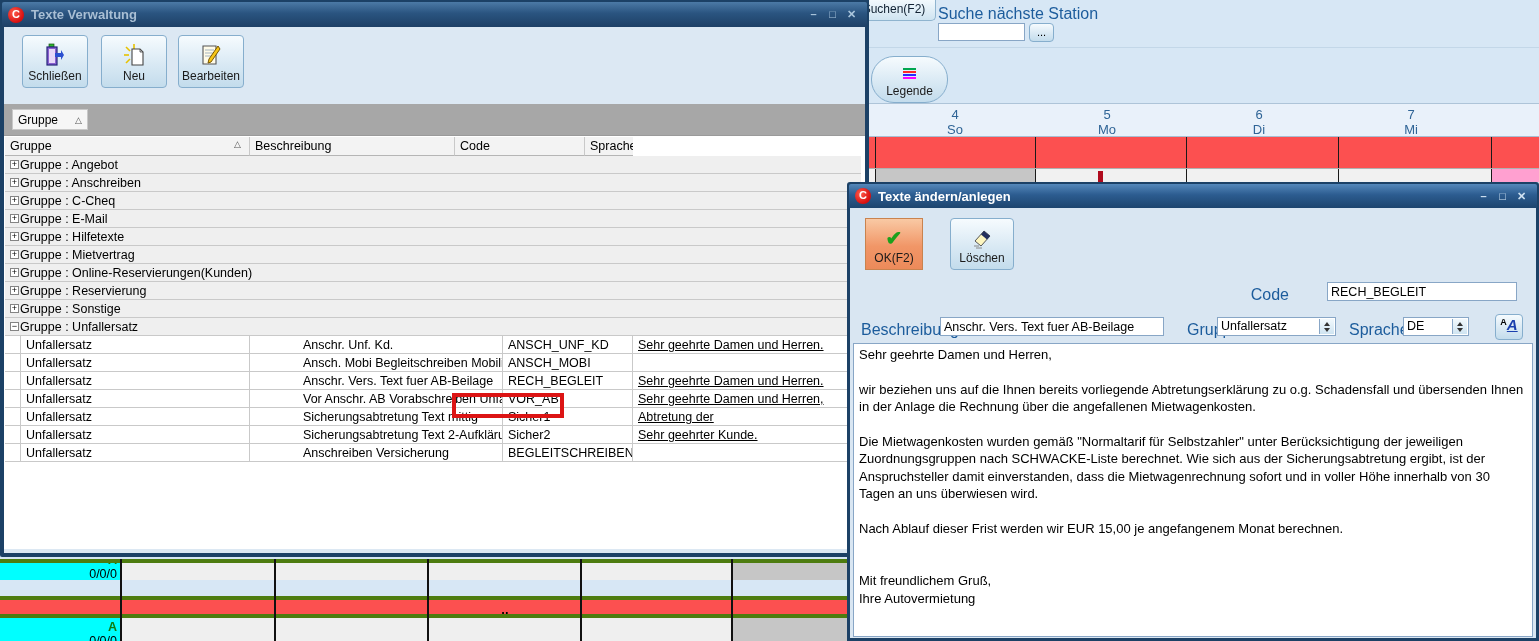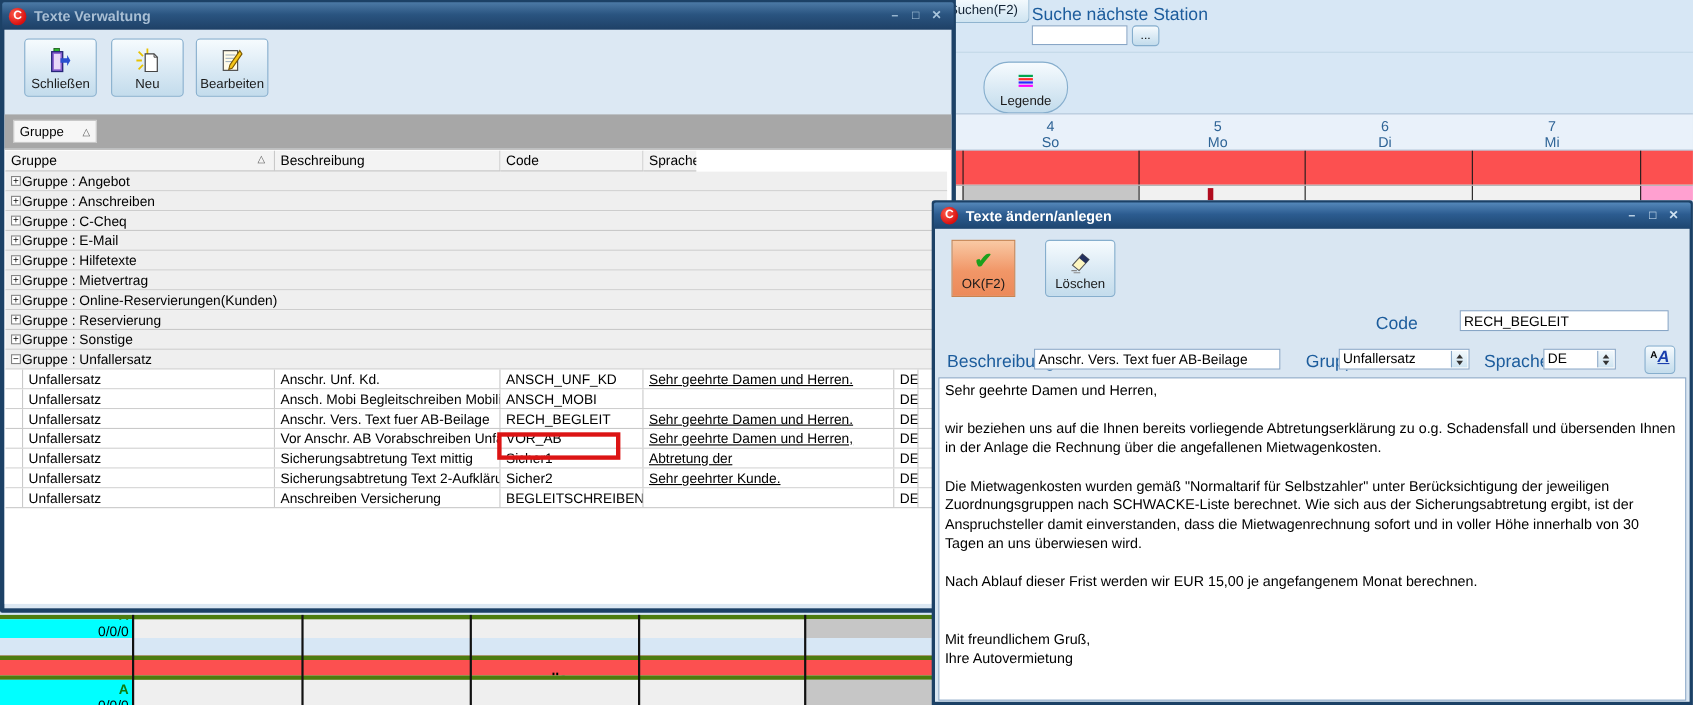--- a/index.html
+++ b/index.html
@@ -22,21 +22,21 @@
   .stepper { position:absolute; right:1px; top:1px; bottom:1px; width:15px; border-left:1px solid #88a6c6; background:linear-gradient(#f2f9fd,#cfe4f1); display:flex; flex-direction:column; align-items:center; justify-content:center; gap:2px; }
   .tri-up { width:0; height:0; border-left:3px solid transparent; border-right:3px solid transparent; border-bottom:4px solid #333; }
   .tri-dn { width:0; height:0; border-left:3px solid transparent; border-right:3px solid transparent; border-top:4px solid #333; }
 
   
   #tab-suchen { left:852px; top:0; width:84px; height:21px; font-size:12px; text-align:center; line-height:19px; color:#123; background:linear-gradient(#f2f9fd,#cfe4f1); border:1px solid #8fb4cf; border-top:none; border-radius:0 0 5px 5px; z-index:1; }
   #lbl-suche { left:938px; top:5px; z-index:1; }
   #inp-suche { left:938px; top:23px; width:87px; height:18px; z-index:1; }
   #btn-dots  { left:1029px; top:23px; width:25px; height:19px; font-size:11px; text-align:center; line-height:17px; z-index:1; }
   #sep1 { left:866px; top:47px; width:673px; height:1px; background:#c3d7e8; z-index:1; }
-  #btn-legende { left:894px; top:56px; width:77px; height:47px; z-index:1;border-radius:23px; }
+  #btn-legende { left:871px; top:56px; width:77px; height:47px; z-index:1;border-radius:23px; }
   .legende-icon { display:flex; flex-direction:column; gap:1px; }
   .legende-icon div { width:13px; height:2px; }
 
   #cal-header { left:869px; top:103px; width:670px; height:34px; background:#e9f1fa; border-top:1px solid #aec4d8; border-bottom:1px solid #a8bed2; z-index:1; }
   .day { position:absolute; top:3px; width:150px; text-align:center; color:#2f6496; font-size:13px; line-height:15px; }
   #cal-red { left:869px; top:137px; width:670px; height:31px; background:#fc5050; z-index:1; }
   #cal-row2 { left:869px; top:168px; width:670px; height:14px; background:#f1f1f1; border-top:1px solid #b0b0b0; z-index:1; }
   .vline { position:absolute; top:0; width:1px; height:100%; background:#1a1a1a; }
   #r2-gray { position:absolute; left:6px; top:0; width:160px; height:100%; background:#c6c6c6; }
   #r2-pink { position:absolute; left:622px; top:0; width:48px; height:100%; background:#ffa0d0; }
@@ -67,21 +67,21 @@
   #hdr-row { position:absolute; left:1px; top:1px; width:856px; height:19px; display:flex; font-size:12.5px; }
   .hcell { background:#f3f3f3; border-right:1px solid #c9c9c9; border-bottom:1px solid #b5b5b5; padding:2px 0 0 5px; white-space:nowrap; overflow:hidden; display:flex; justify-content:space-between; }
   #rows-area { position:absolute; left:1px; top:20px; width:856px; }
   .grow { height:18px; background:#efefef; border-bottom:1px solid #c9c9c9; display:flex; align-items:center; font-size:12.5px; }
   .expander { width:9px; height:9px; border:1px solid #848484; background:#fff; font-size:9px; line-height:7px; text-align:center; margin-left:5px; flex:none; }
   .grow span.glabel { margin-left:1px; white-space:nowrap; }
   .drow { height:18px; background:#fff; border-bottom:1px solid #c9c9c9; display:flex; font-size:12.5px; }
   .dcell { border-right:1px solid #c9c9c9; padding:2px 0 0 5px; white-space:nowrap; overflow:hidden; height:100%; }
   .c-gut { width:16px; padding:0; flex:none; }
   .c-gr { width:229px; flex:none; }
-  .c-be { width:205px; flex:none; }
+  .c-be { width:205px; flex:none;margin-left:48px; }
   .c-co { width:130px; flex:none; }
   .c-tx { width:228px; flex:none;text-decoration:underline; }
   .c-sp { width:22px; flex:none; }
   .drow:nth-child(3) { background:#ededed; }
   .drow:nth-child(4) .c-tx { font-size:10.5px; padding-top:4px; }
   .drow:nth-child(5) .c-tx { font-weight:bold; font-style:italic; font-size:13.5px; padding-top:1px; }
   #red-annot { position:absolute; left:448px; top:366px; width:112px; height:25px; border:4px solid #dc1414; z-index:5; }
 
   
   #win-right { left:847px; top:182px; width:692px; height:459px; background:#1c4166; z-index:20; border-radius:3px 3px 0 0; }

